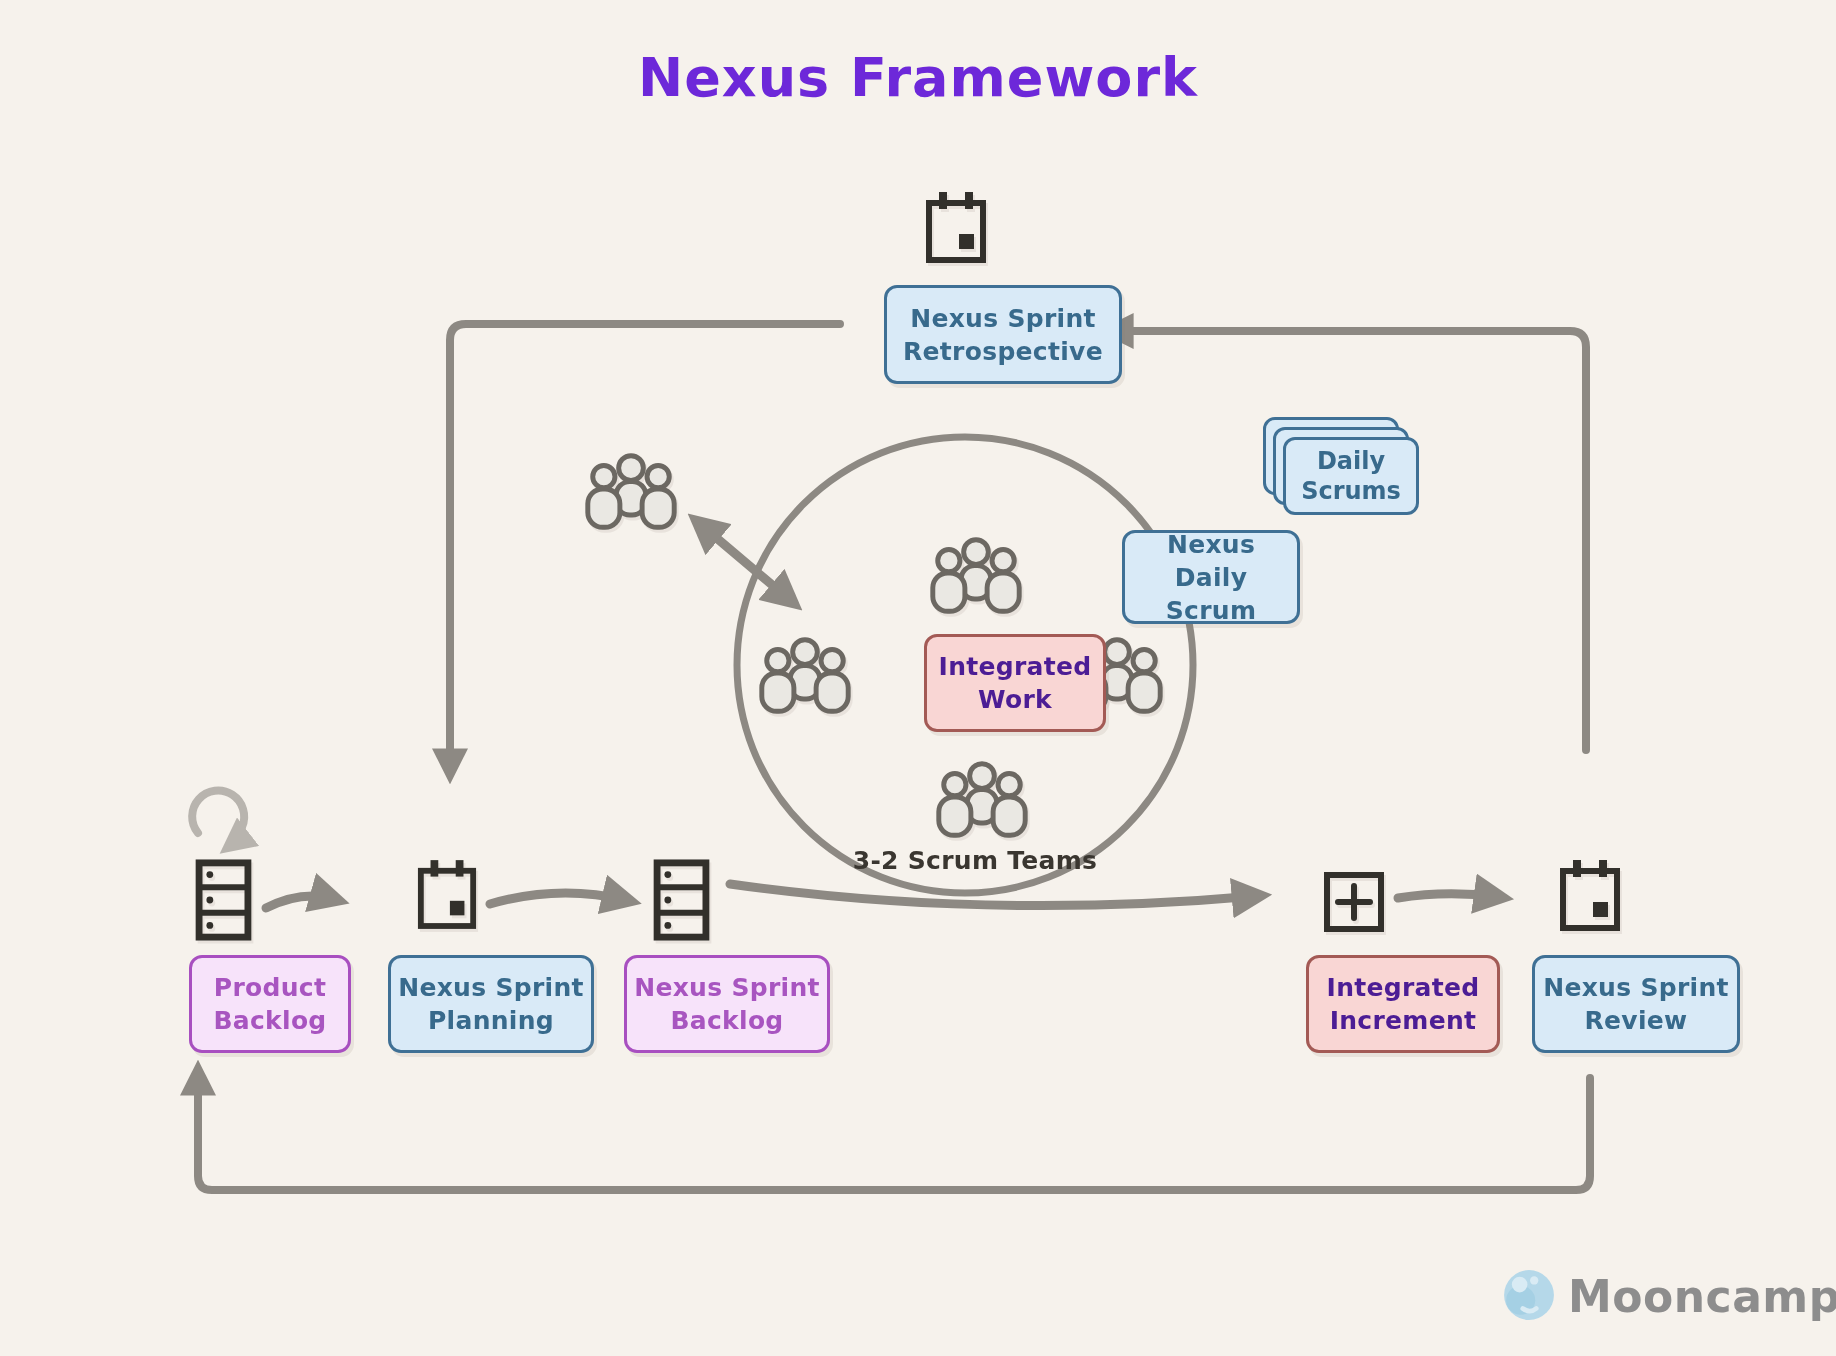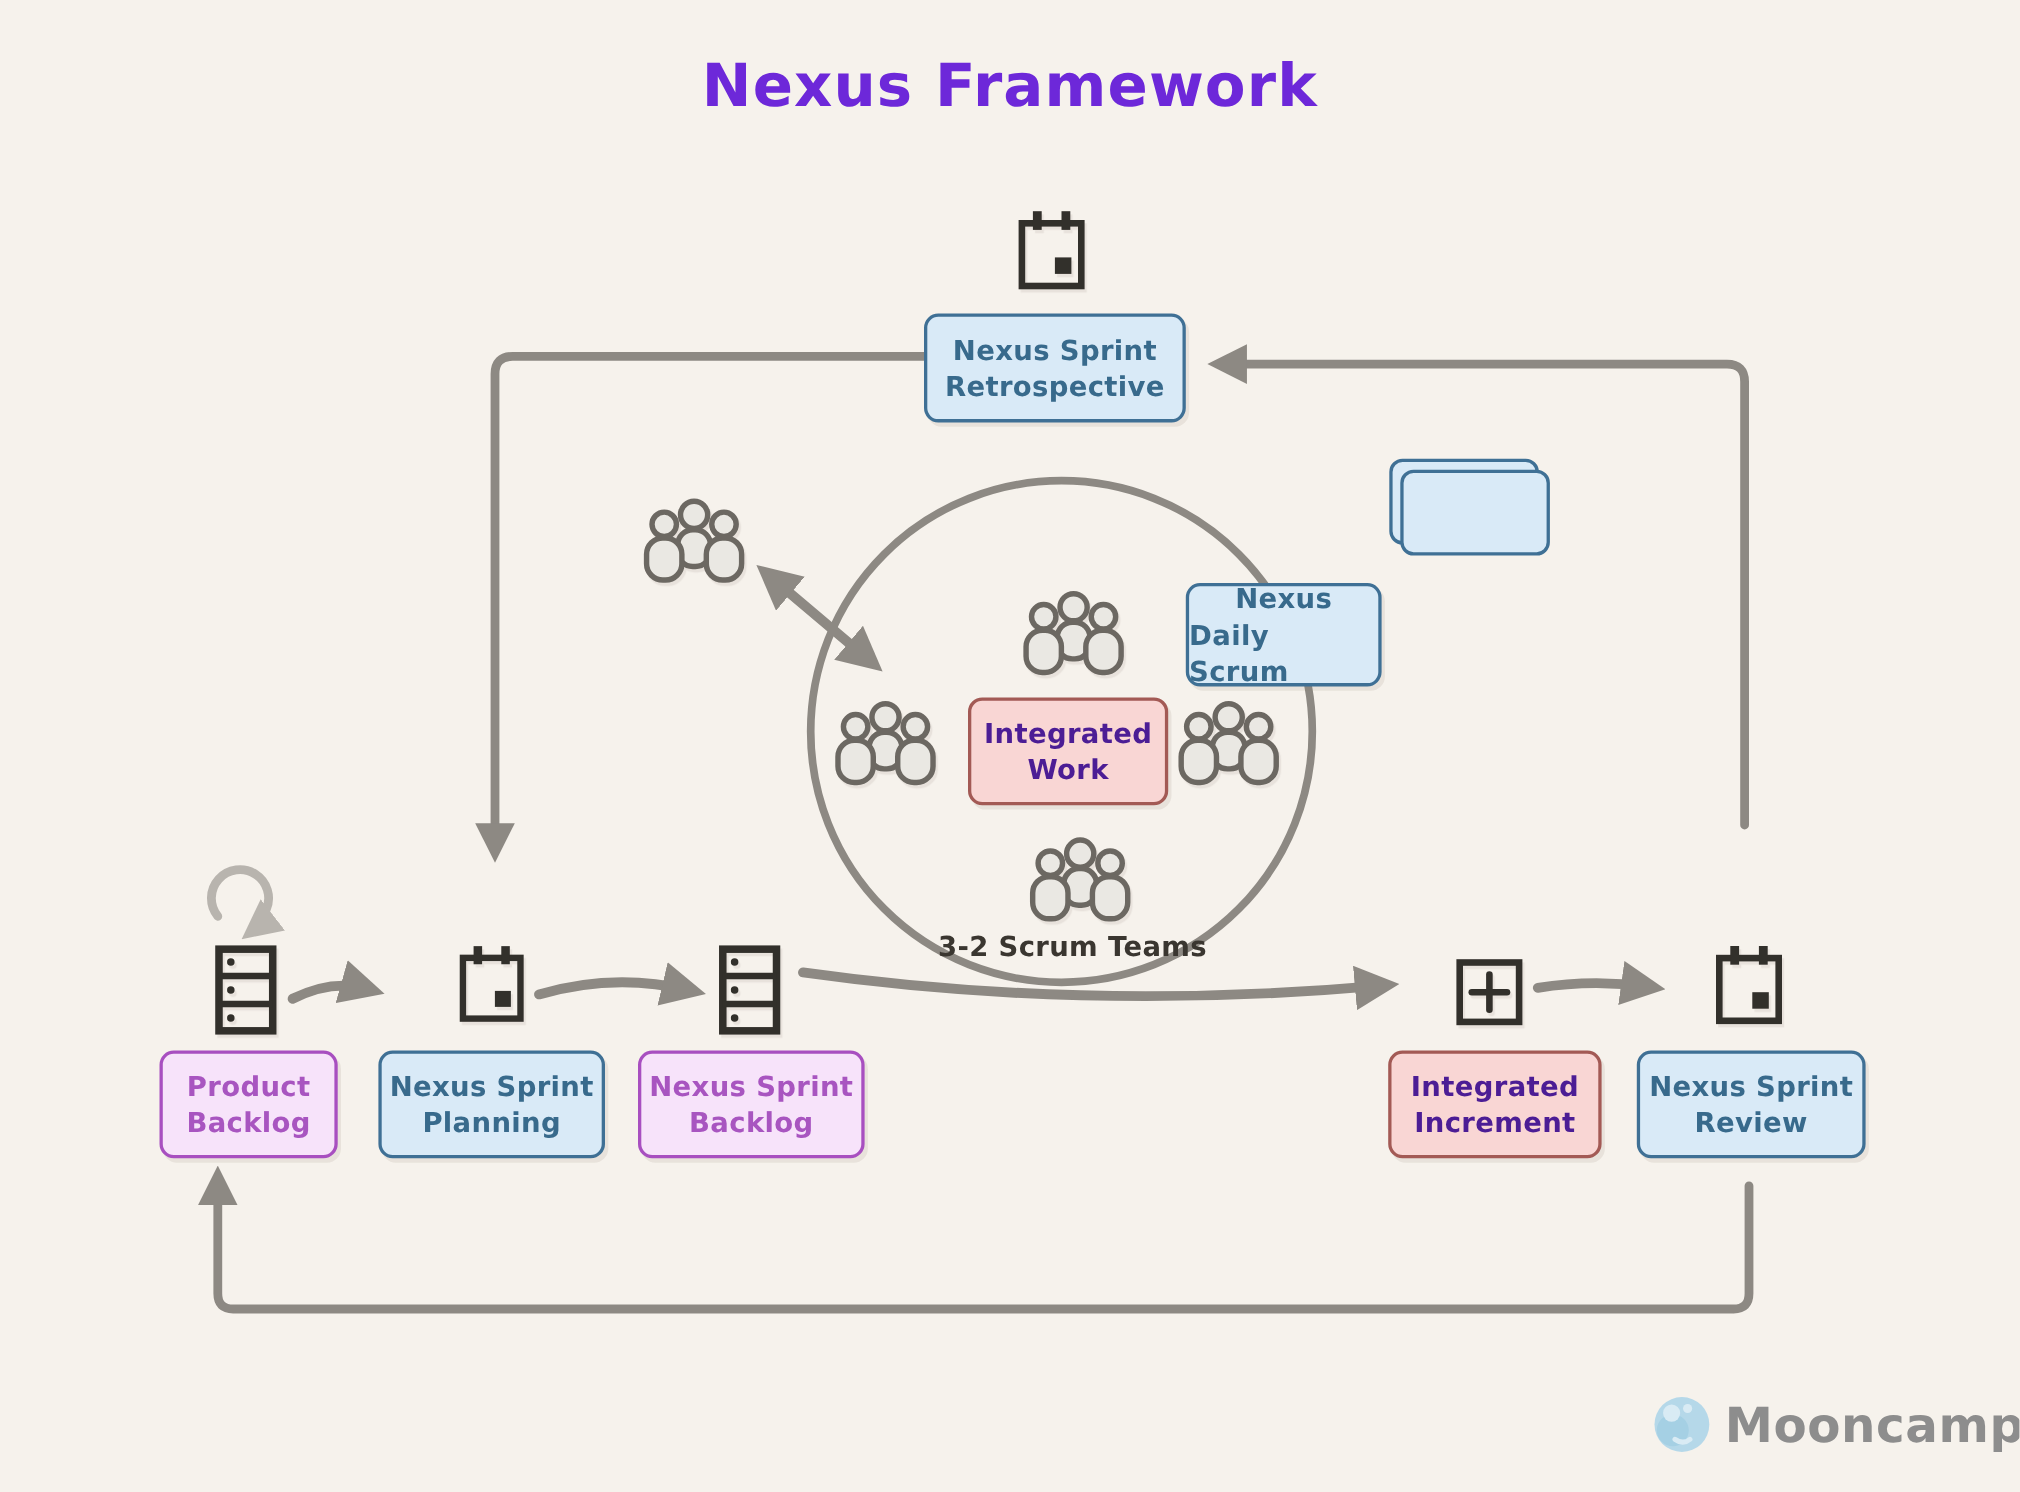--- a/index.html
+++ b/index.html
@@ -30,23 +30,25 @@
     color: #6d28d9;
   }
   .node {
     position: absolute;
     border-radius: 13px;
     border: 3px solid;
     display: flex;
     flex-direction: column;
     justify-content: center;
     align-items: center;
+    text-align: center;
     font-weight: bold;
     letter-spacing: 0.3px;
     box-shadow: 3px 4px 0 rgba(140,125,110,0.13);
+    margin-left: 44px;
   }
   .node span { display: block; font-size: 25px; line-height: 1.32; }
   .node.blue   { background: #d9eaf7; border-color: #3f7095; color: #386a8c; }
   .node.purple { background: #f7e3fa; border-color: #a84fc0; color: #a855c0; }
   .node.pink   { background: #f9d6d4; border-color: #a35a55; color: #4c1d95; }
   .stack-card {
     position: absolute;
     width: 130px; height: 72px;
     background: #d9eaf7;
     border: 3px solid #3f7095;
@@ -183,20 +185,24 @@
     <span>Work</span>
   </div>
 
   <div class="node blue" style="left:1078px; top:530px; width:172px; height:88px">
     <span>Nexus</span>
     <span>Daily Scrum</span>
   </div>
 
   <div class="stack-card" style="left:1263px; top:417px"></div>
   <div class="stack-card" style="left:1273px; top:427px"></div>
+  <div class="stack-card" style="left:1283px; top:437px">
+    <span>Daily</span>
+    <span>Scrums</span>
+  </div>
 
   <div class="label" style="left:815px; top:846px; width:320px; font-size:25px">3-2 Scrum Teams</div>
 
 
   <svg class="icon" style="left:194px; top:858px" width="59" height="84">
       <use href="#sym-backlog"></use>
     </svg>
   <svg class="icon" style="left:416px; top:858px" width="62" height="74">
       <use href="#sym-calendar"></use>
     </svg>

